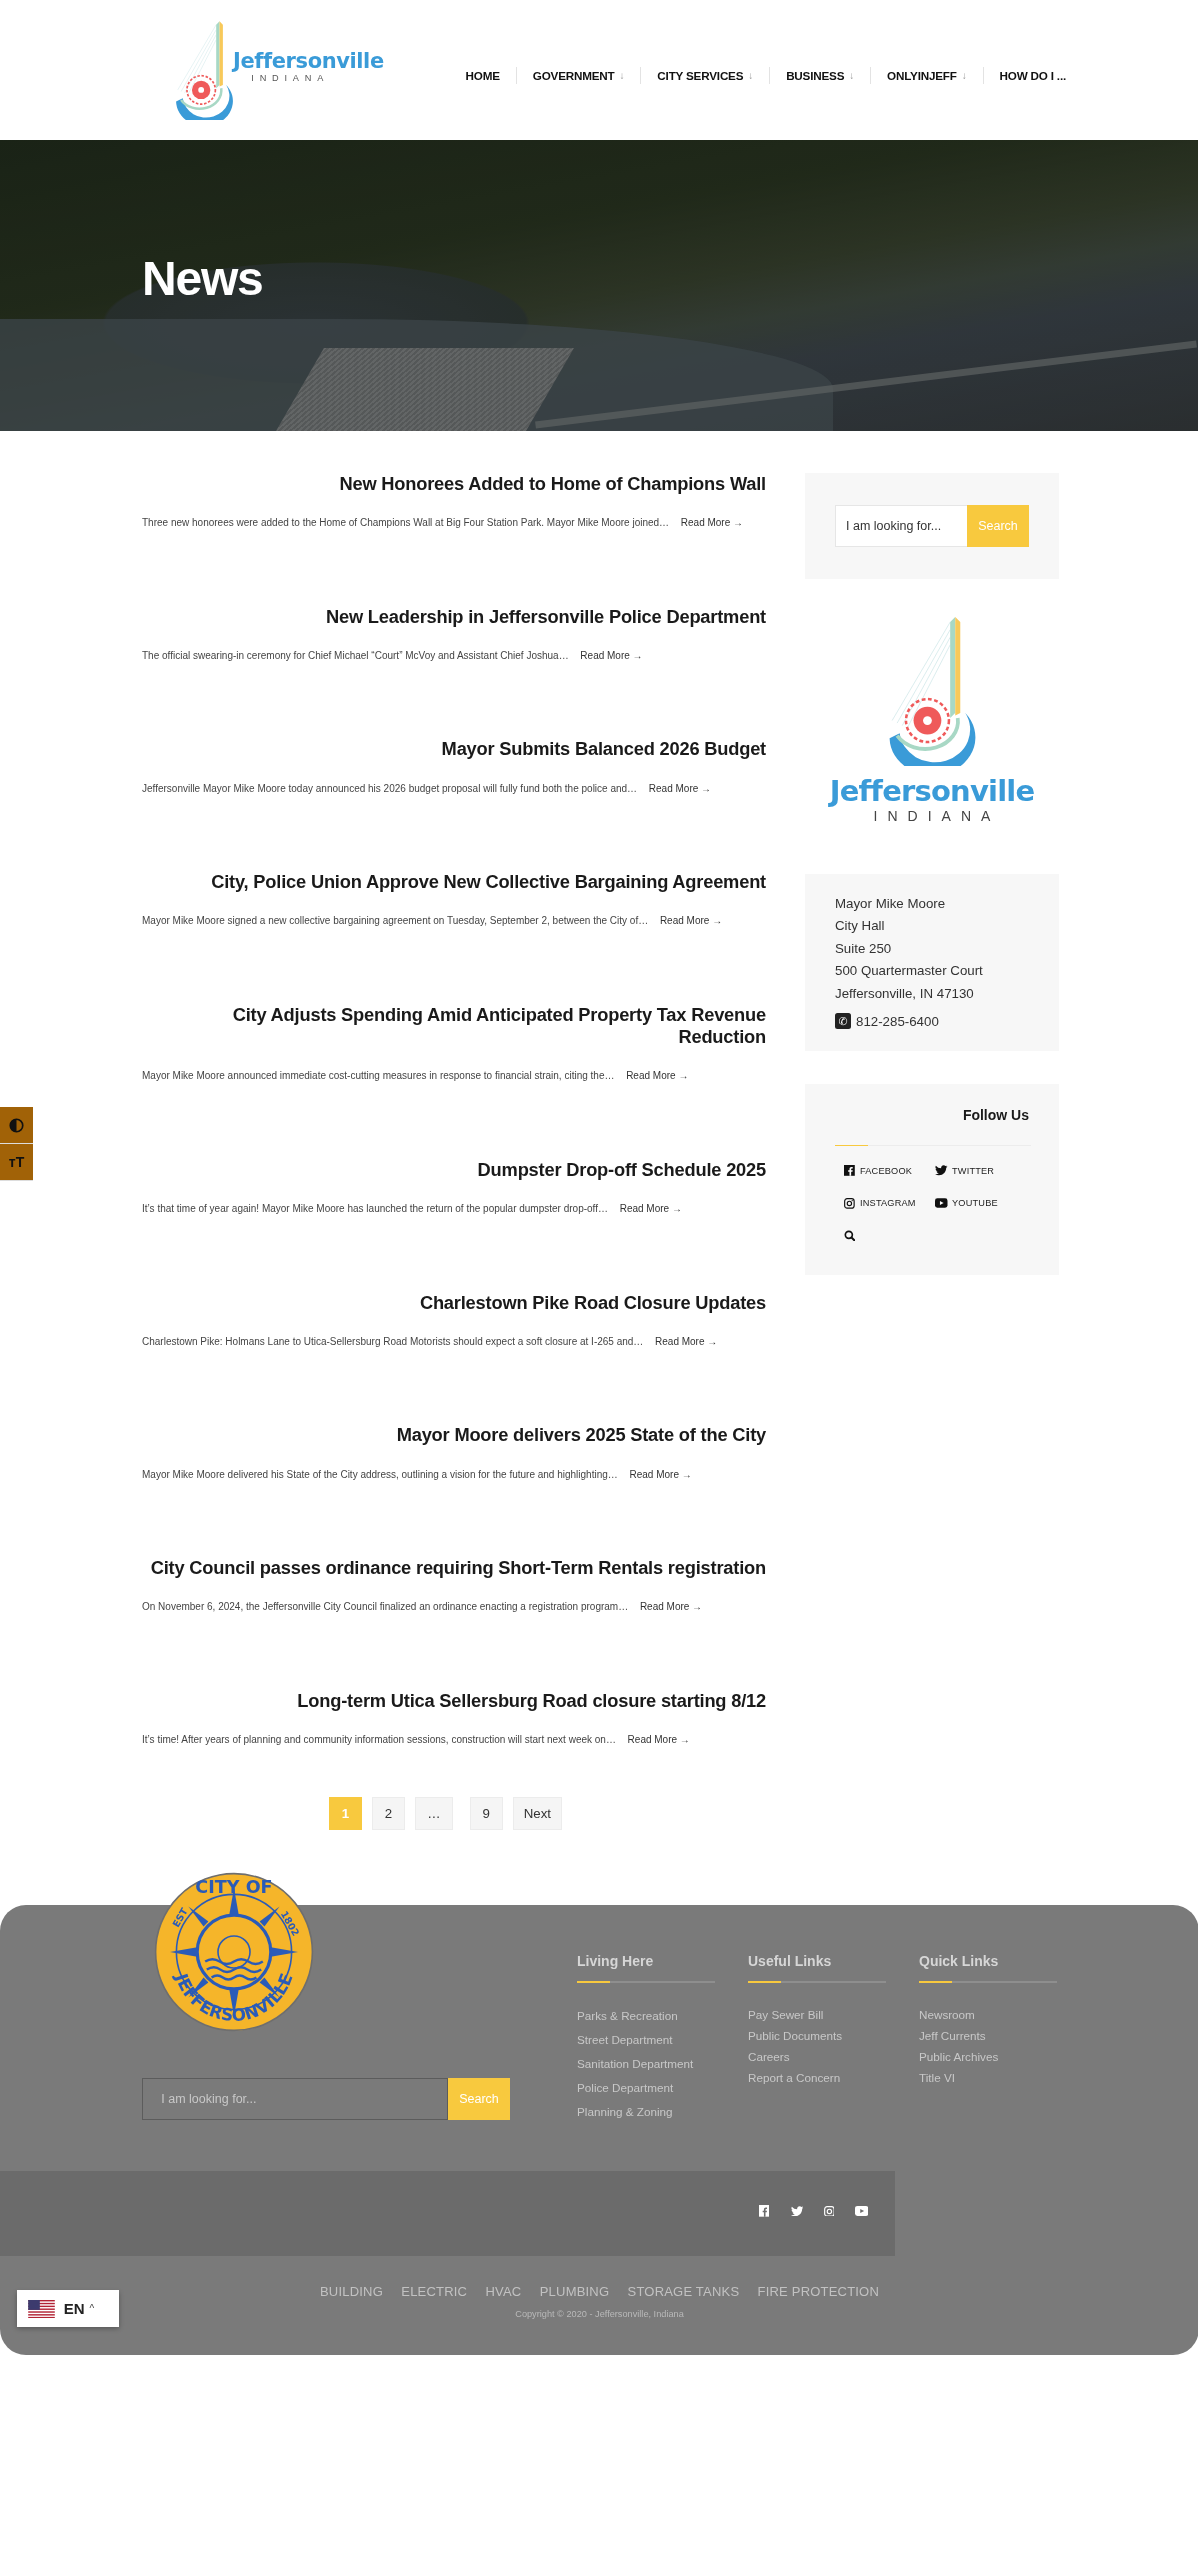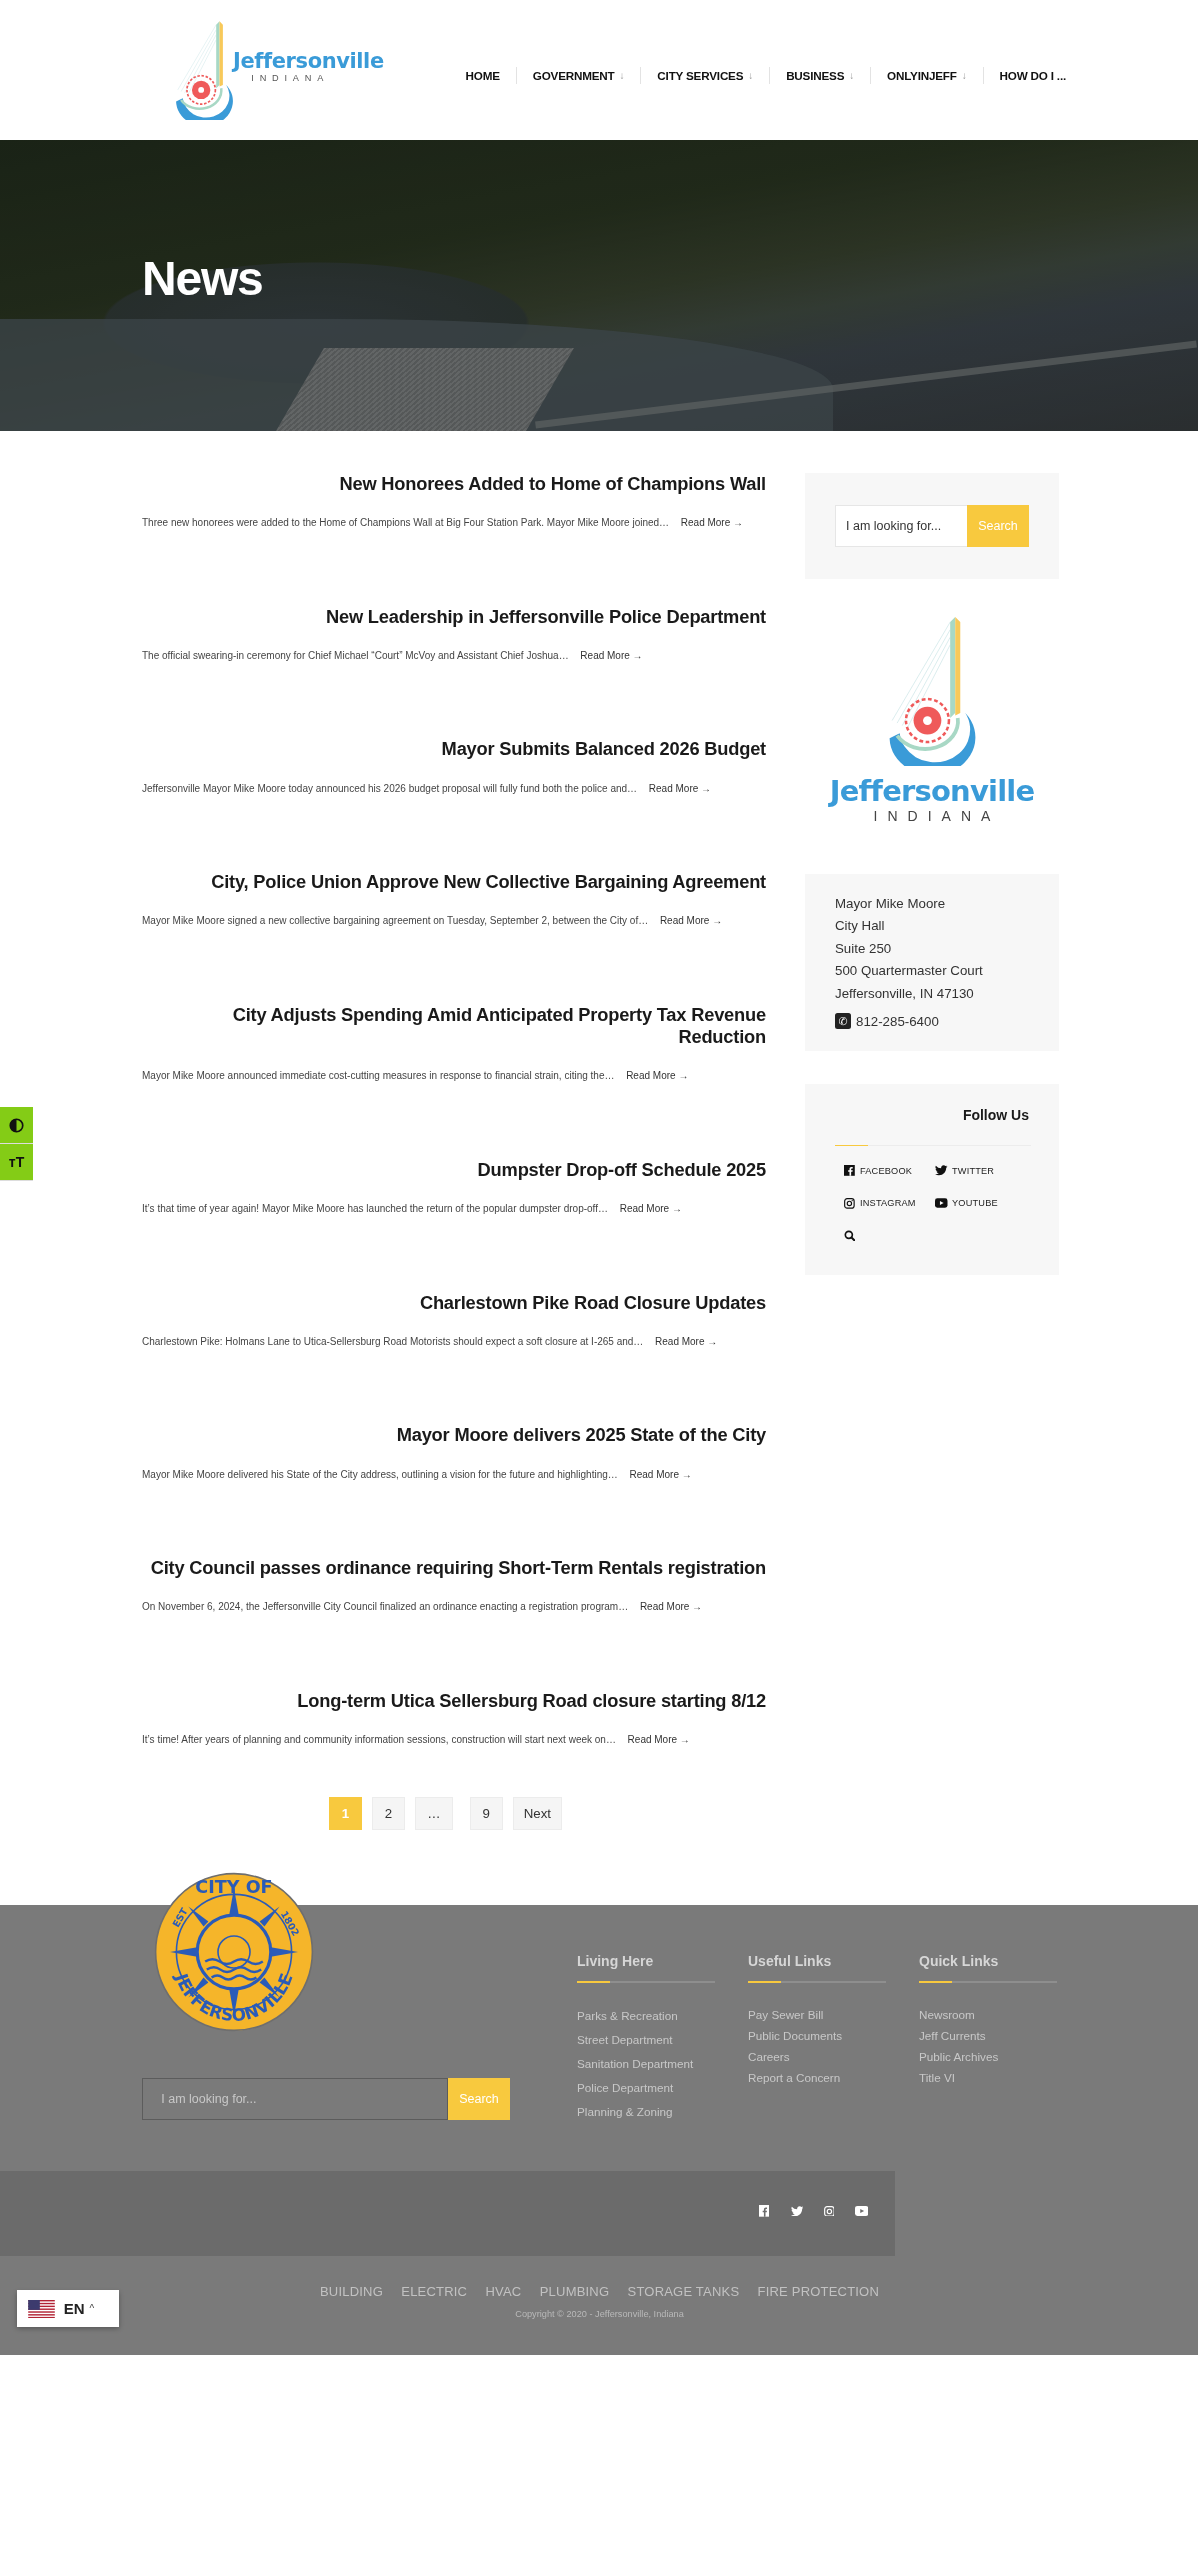--- a/index.html
+++ b/index.html
@@ -57,25 +57,25 @@
   .phone-icon { width: 16px; height: 16px; background: #222; border-radius: 2.5px; color: #fff; font-size: 10.8px; display: inline-flex; align-items: center; justify-content: center; margin-right: 5px; }
   .follow-widget { padding: 23px 30px 25px; }
   .follow-widget h3 { font-size: 14px; font-weight: bold; color: #1a1a1a; margin-bottom: 21.6px; text-align: right; }
   .underline { position: relative; height: 1.7px; background: #ececec; margin-bottom: 10px; width: 196px; }
   .underline::before { content: ""; position: absolute; left: 0; top: 0; width: 33px; height: 1.7px; background: #f8c93e; }
   .social-grid { display: grid; grid-template-columns: 92px 92px; row-gap: 3.3px; }
   .social-link { display: flex; align-items: center; font-size: 9.2px; color: #222; padding: 8.3px 8.3px; cursor: pointer; letter-spacing: 0.2px; }
   .social-link .ico { width: 12.5px; height: 12.5px; margin-right: 4.2px; display: inline-flex; align-items: center; justify-content: center; }
 
   
-  .a11y { position: absolute; left: 0; top: 1107px; width: 33px; background: #84cc16; }
+  .a11y { position: absolute; left: 0; top: 1107px; width: 33px; background: #a16207; }
   .a11y div { height: 37px; display: flex; align-items: center; justify-content: center; border-bottom: 0.8px solid #ddd; cursor: pointer; font-weight: bold; font-size: 14px; color: #111; }
 
   
-  .footer { background: #7a7a7a; position: relative; height: 450px; margin-top: 0; }
+  .footer { background: #7a7a7a; position: relative; height: 450px; margin-top: 0; border-radius: 26px; }
   .seal { position: absolute; left: 154px; top: -33px; width: 160px; height: 160px; }
   .footer-search { position: absolute; left: 142px; top: 173px; display: flex; }
   .footer-search .input { width: 306px; height: 42px; border: 0.8px solid #5c5c5c; color: #c8c8c8; font-size: 12.5px; padding: 0 18.3px; display: flex; align-items: center; background: #7a7a7a; }
   .footer-search .btn { width: 62px; height: 42px; background: #f8c93e; color: #fff; font-size: 12.5px; display: flex; align-items: center; justify-content: center; cursor: pointer; }
   .footer-cols { position: absolute; left: 577px; top: 48px; display: flex; gap: 28px; }
   .fcol { width: 143px; }
   .fcol h4 { color: #d6d6d6; font-size: 14px; font-weight: bold; margin-bottom: 11.7px; }
   .fcol .underline { background: #8e8e8e; width: 138px; margin-bottom: 21.6px; }
   .fcol a { display: block; color: #c8c8c8; font-size: 11.7px; line-height: 21px; text-decoration: none; cursor: pointer; }
   .fcol.living a { line-height: 24px; }

